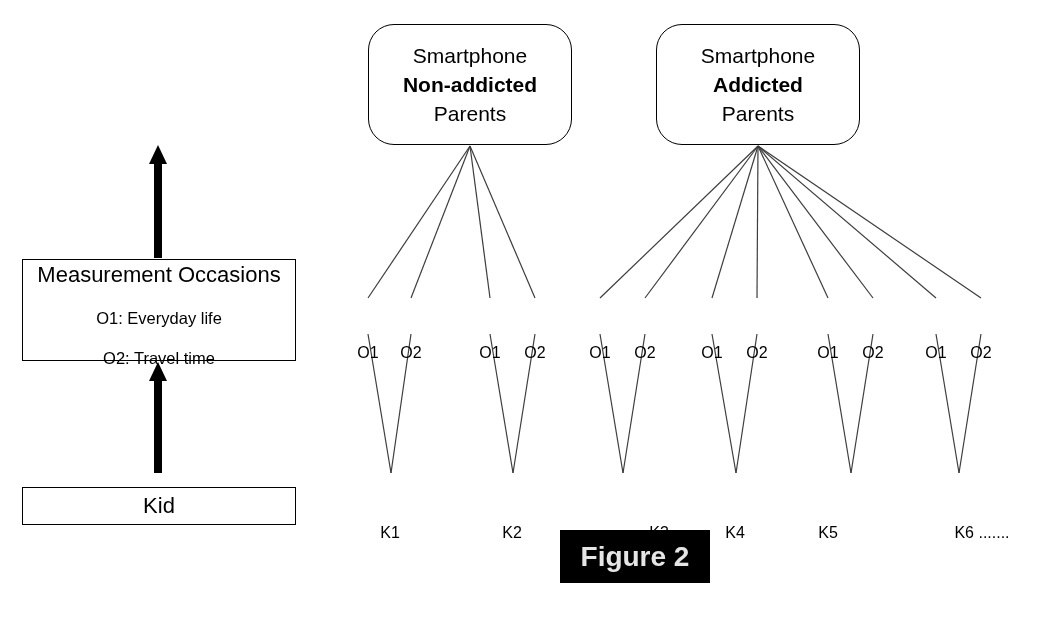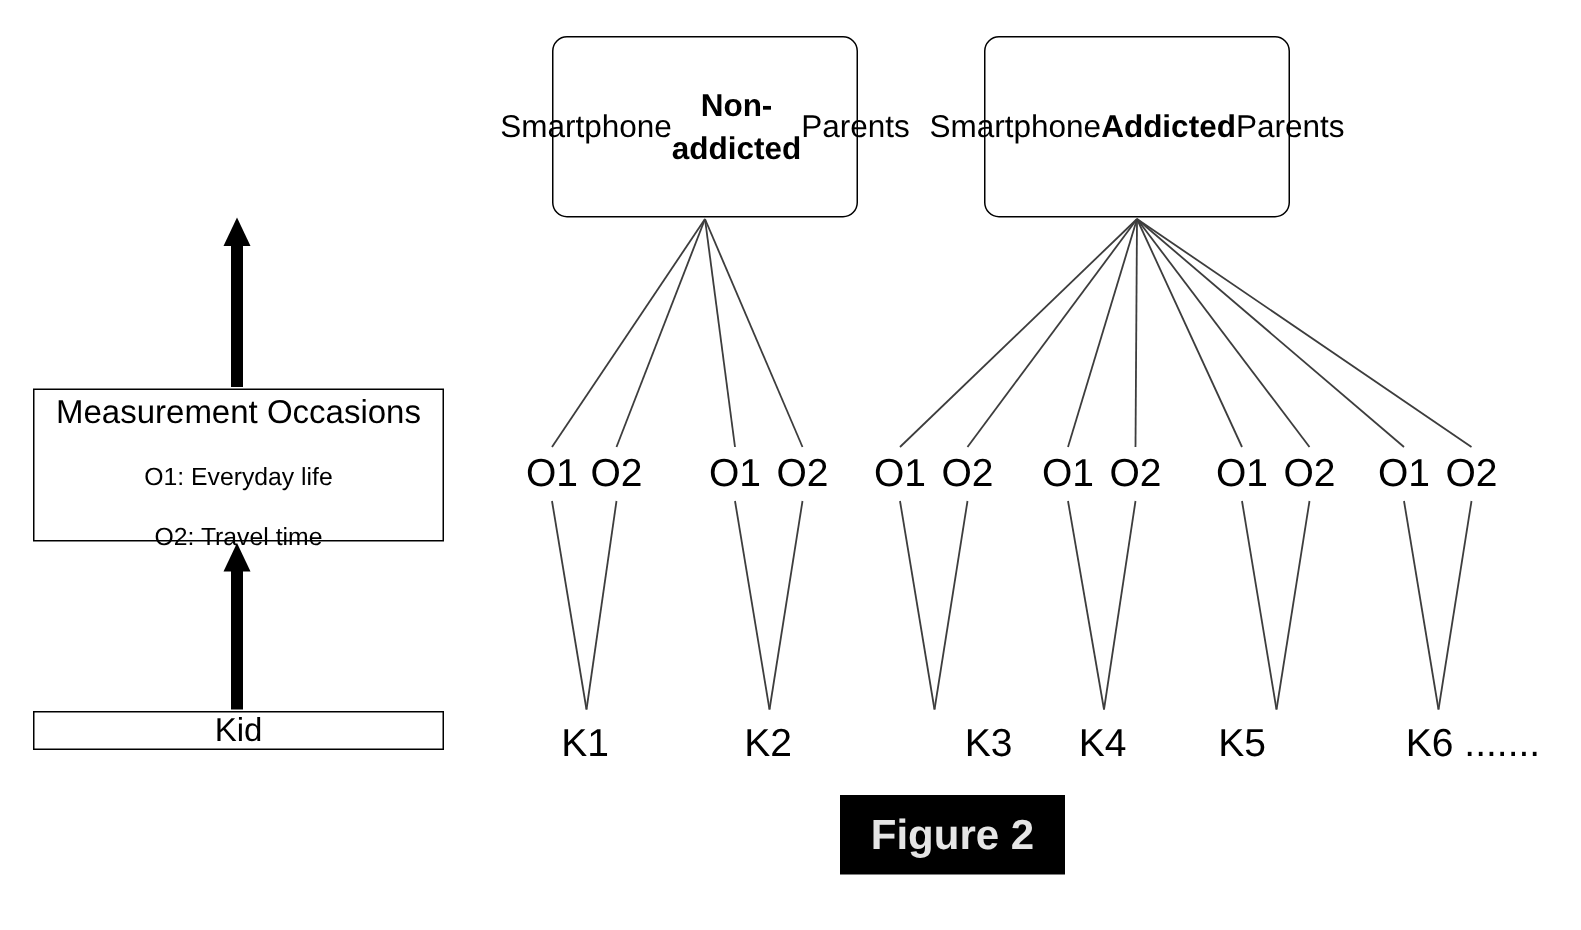--- a/index.html
+++ b/index.html
@@ -40,37 +40,39 @@
   }
   #parent-box   { top: 102px; height: 41px; }
   #measurement-box {
     top: 259px; height: 102px;
     flex-direction: column;
     justify-content: center;
     padding-top: 10px;
   }
   #measurement-box .m-title { font-size: 22px; line-height: 30px; }
   #measurement-box .m-sub   { font-size: 16.5px; line-height: 23px; margin-top: 17px; }
-  #kid-box      { top: 474px; height: 26px; }
+  #kid-box      { top: 487px; height: 38px; }
   .group-box {
     top: 24px;
     width: 204px;
     height: 121px;
-    border-radius: 10px;
+    border-radius: 26px;
+    flex-direction: column;
     font-size: 21px;
     line-height: 29px;
   }
   #group-box-non-addicted { left: 368px; }
   #group-box-addicted     { left: 656px; }
   .group-box .bold-line { font-weight: bold; }
   .o-label, .k-label {
     position: absolute;
     transform: translateX(-50%);
-    font-size: 26px;
+    font-size: 16px;
     white-space: nowrap;
+    margin-top: 44px;
   }
   .o-label { top: 300px; }
   .k-label { top: 480px; }
   #figure-caption {
     position: absolute;
     left: 560px;
     top: 530px;
     width: 150px;
     height: 53px;
     background: #000000;

